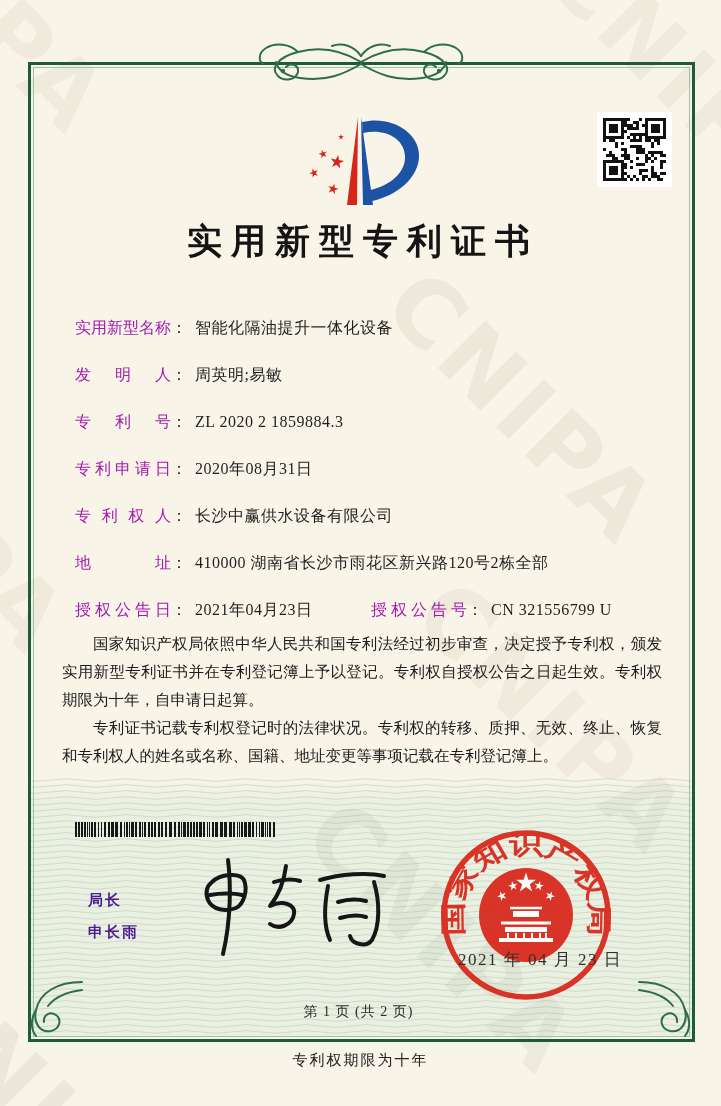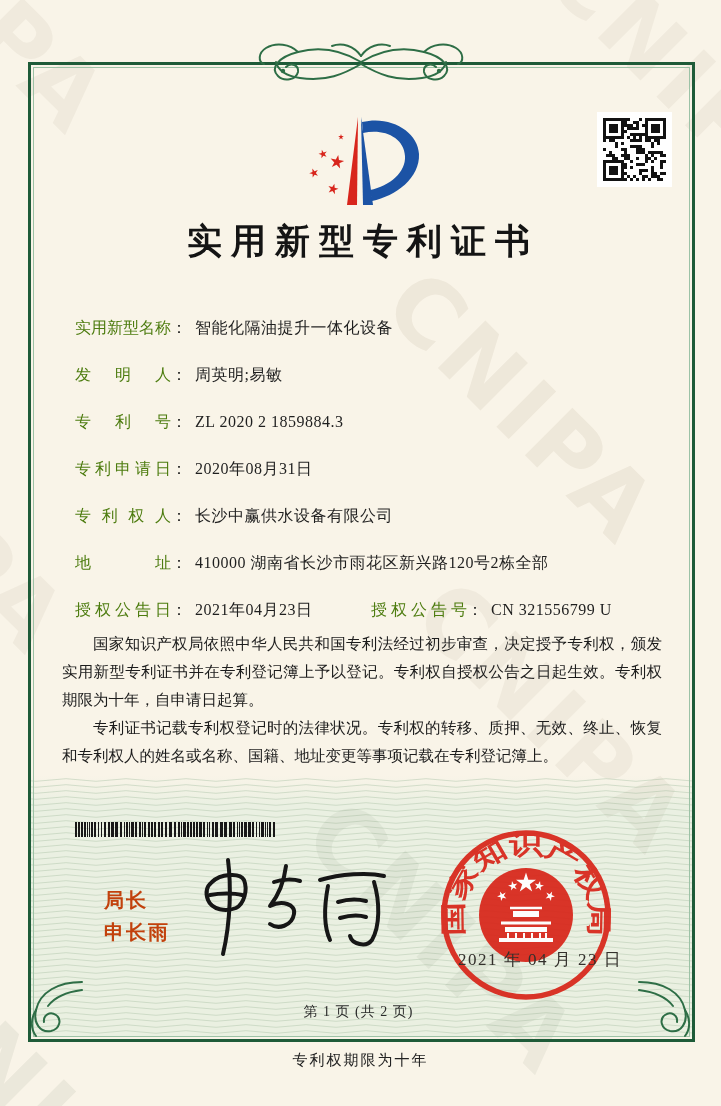--- a/index.html
+++ b/index.html
@@ -32,35 +32,35 @@
   .logo{position:absolute;left:295px;top:106px;}
   .qr{position:absolute;left:597px;top:112px;width:75px;height:75px;background:#fff;padding:0;
       display:flex;align-items:center;justify-content:center;}
 
   .title{position:absolute;left:28px;top:218px;width:661px;text-align:center;
          font-size:35px;font-weight:700;letter-spacing:9px;text-indent:9px;color:#141414;}
 
   .fields{position:absolute;left:75px;top:318px;width:600px;font-size:16px;}
   .frow{margin-bottom:27px;line-height:20px;white-space:nowrap;}
   .flabel{display:inline-block;width:96px;text-align:justify;text-align-last:justify;
-          vertical-align:bottom;color:#4d7c0f;}
+          vertical-align:bottom;color:#a21caf;}
   .fcolon{margin-right:8px;}
   .fvalue{letter-spacing:.5px;}
   .grant{display:flex;line-height:20px;white-space:nowrap;}
   .grant .col-left{width:296px;}
 
   .paras{position:absolute;left:62px;top:630px;width:600px;font-size:15.5px;line-height:28px;
          text-align:justify;color:#1c1c1c;}
   .paras p{margin:0;text-indent:2em;}
 
   .barcode{position:absolute;left:75px;top:822px;width:203px;height:15px;display:flex;align-items:stretch;}
   .barcode i{display:block;background:#181818;height:100%;}
 
-  .signer{position:absolute;left:104px;top:884px;font-family:"DejaVu Sans","Liberation Sans",sans-serif;
-          font-weight:700;font-size:20px;letter-spacing:2px;color:#c2410c;line-height:32px;}
+  .signer{position:absolute;left:88px;top:884px;font-family:"DejaVu Sans","Liberation Sans",sans-serif;
+          font-weight:700;font-size:15px;letter-spacing:2px;color:#4c1d95;line-height:32px;}
   .signature{position:absolute;left:182px;top:852px;}
   .signature path{fill:none;stroke:#161616;stroke-width:4;stroke-linecap:round;stroke-linejoin:round;}
 
   .seal{position:absolute;left:438px;top:827px;opacity:.93;}
   .seal-ring{fill:none;stroke:#d8261a;stroke-width:5.5;}
   .seal-text{font-family:"DejaVu Sans","Liberation Sans",sans-serif;font-size:26px;font-weight:700;fill:#d8261a;}
   .seal-date{position:absolute;left:452px;top:948px;width:176px;text-align:center;
              font-size:17px;letter-spacing:1.5px;color:#33302c;}
 
   .page-no{position:absolute;left:28px;top:1003px;width:661px;text-align:center;

